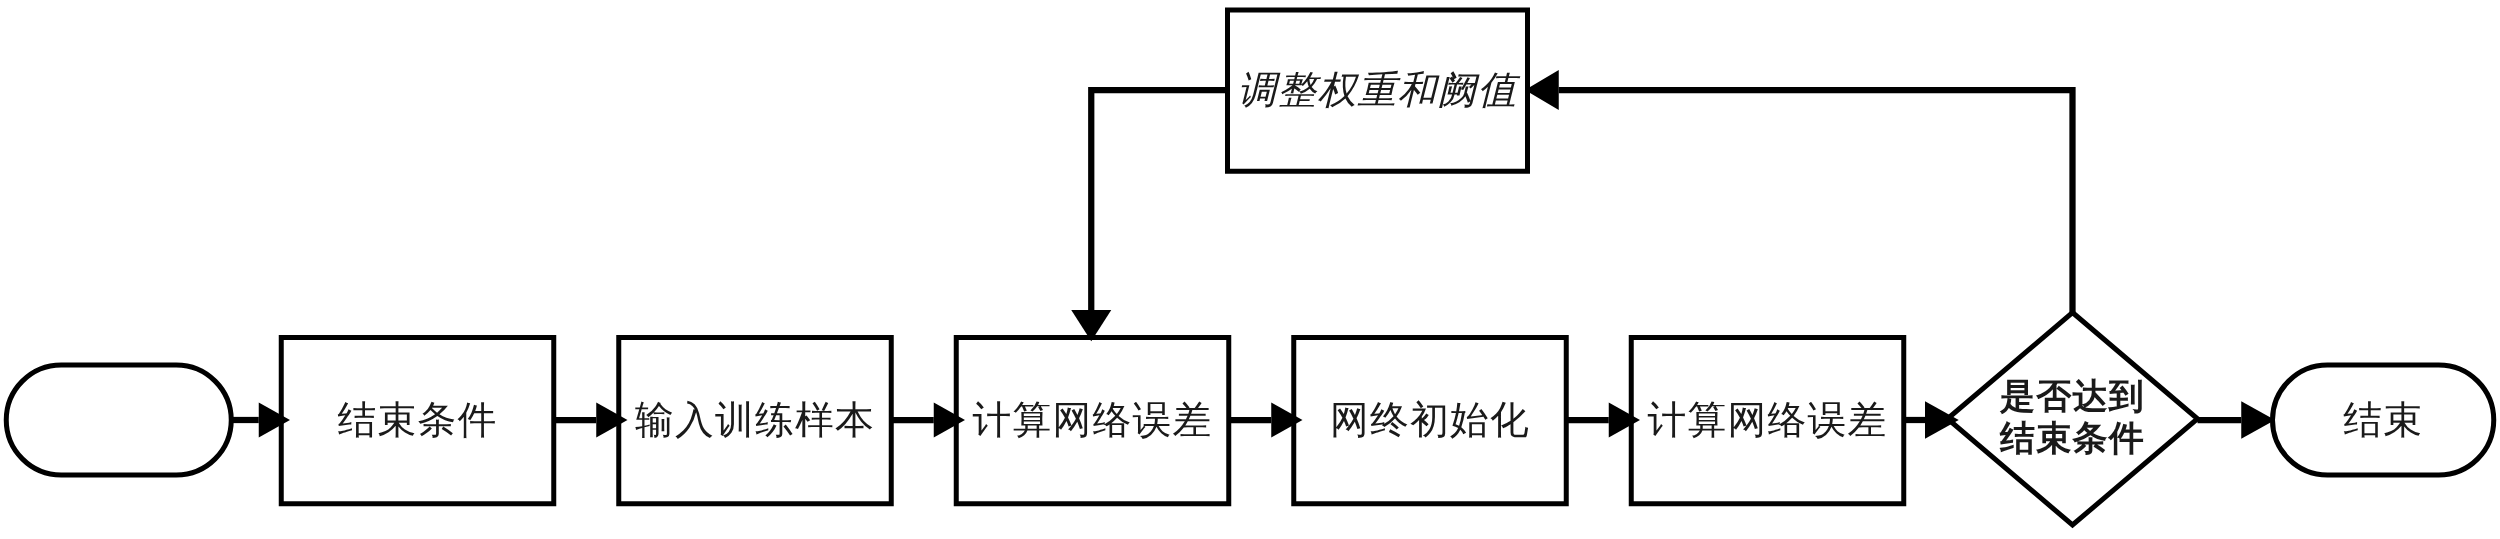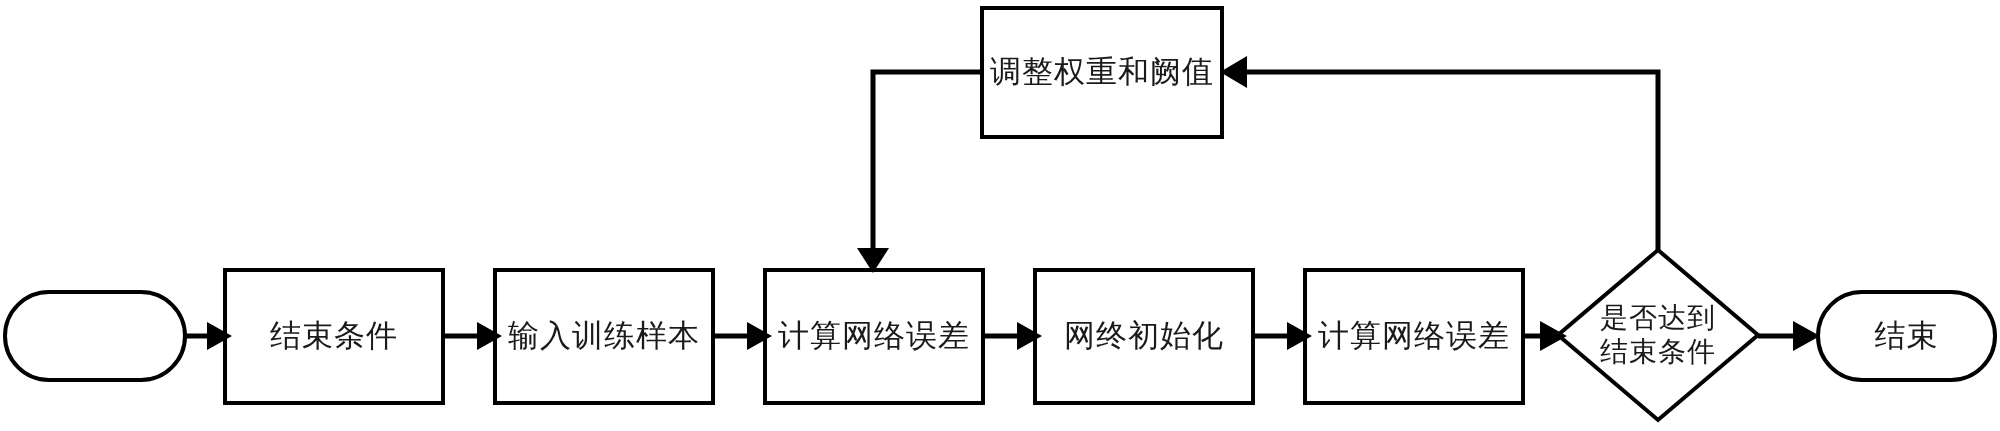--- a/index.html
+++ b/index.html
@@ -134,20 +134,20 @@
   <div class="node-label" style="left:225px; top:270px; width:218px; height:133px;">结束条件</div>
 
   <div class="node-label" style="left:495px; top:270px; width:218px; height:133px;">输入训练样本</div>
 
   <div class="node-label" style="left:765px; top:270px; width:218px; height:133px;">计算网络误差</div>
 
   <div class="node-label" style="left:1035px; top:270px; width:218px; height:133px;">网终初始化</div>
 
   <div class="node-label" style="left:1305px; top:270px; width:218px; height:133px;">计算网络误差</div>
 
-  <div class="node-label two-line" style="left:1558px; top:250px; width:200px; height:170px;">是否达到
+  <div class="node-label two-line" style="left:1558px; top:250px; width:200px; height:170px;font-weight:bold;">是否达到
 结束条件</div>
 
   <div class="node-label" style="left:1818px; top:292px; width:177px; height:88px;">结束</div>
 
-  <div class="node-label" style="left:982px; top:8px; width:240px; height:129px;">调整权重和阙值</div>
+  <div class="node-label" style="left:982px; top:8px; width:240px; height:129px;font-style:italic;">调整权重和阙值</div>
 
 </div>
 
 </body></html>

